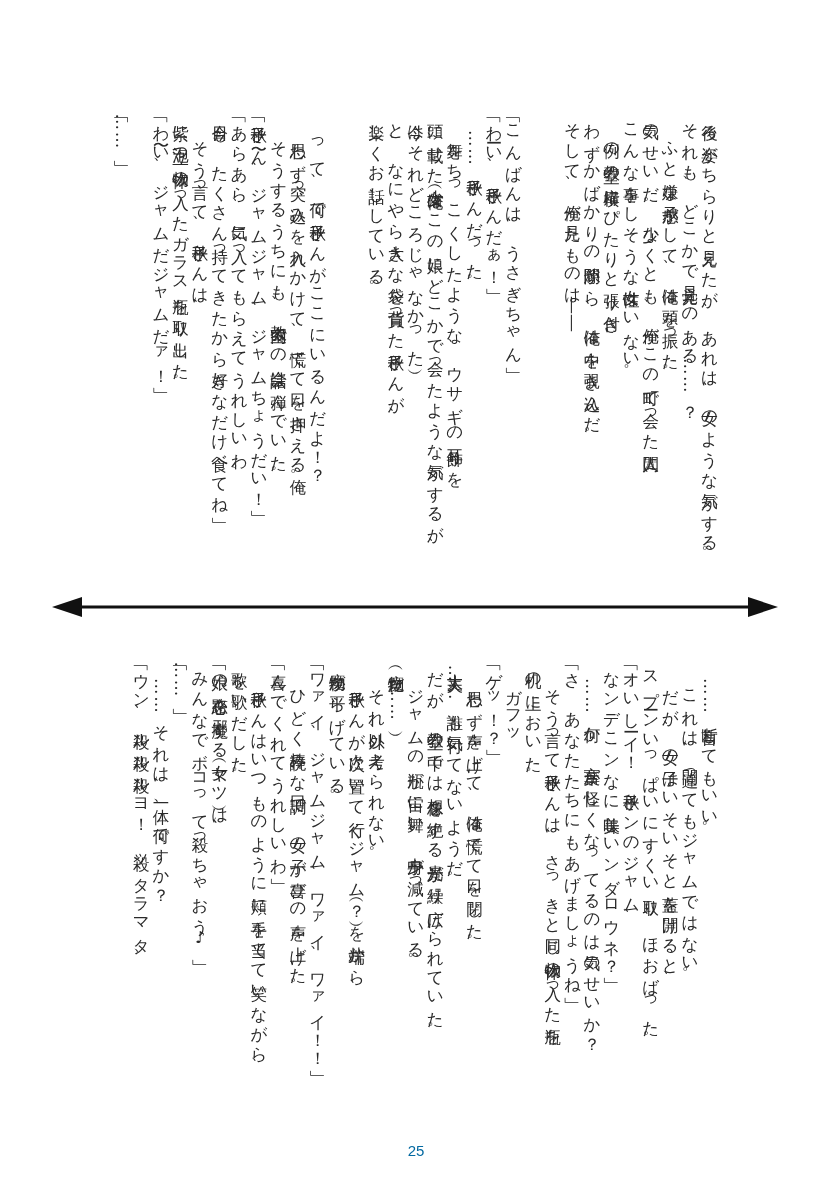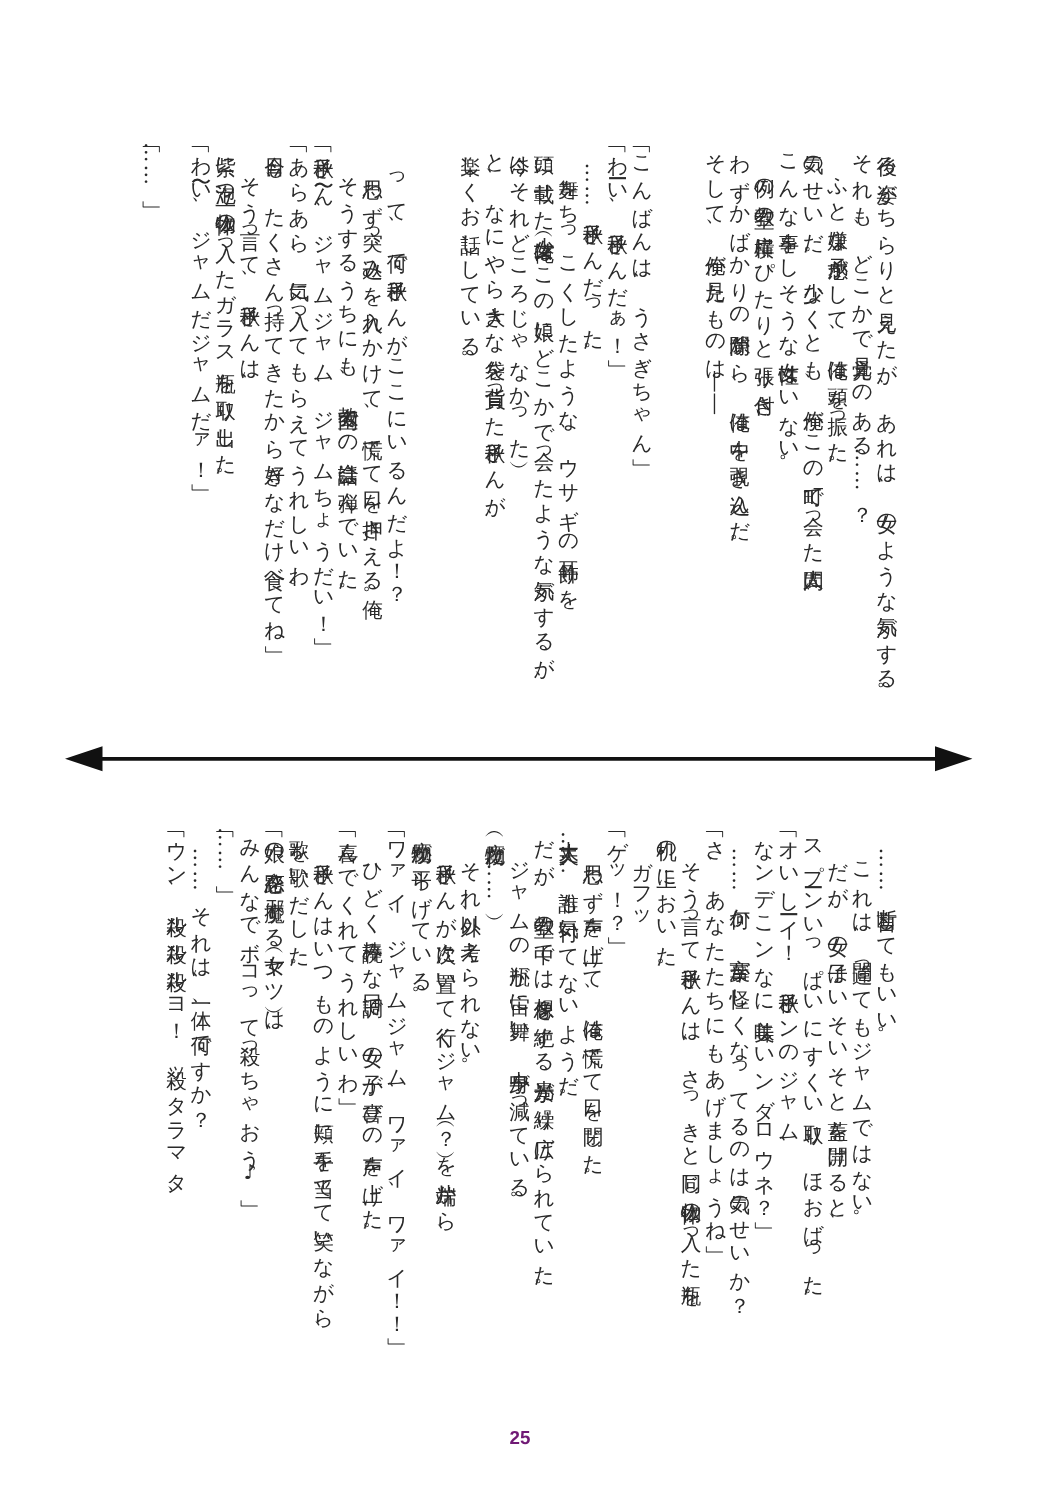--- a/index.html
+++ b/index.html
@@ -21,21 +21,21 @@
   #top-block { right: 120px; top: 112px; height: 460px; }
   #bottom-block { right: 120px; top: 660px; height: 440px; }
   .arrow {
     position: absolute; left: 52px; top: 596px; width: 726px; height: 22px;
   }
   .arrow svg { width: 100%; height: 100%; display: block; }
   .page-num {
     position: absolute; left: 396px; top: 1142px; width: 40px;
     text-align: center;
     font-family: "Liberation Sans", "DejaVu Sans", sans-serif;
-    font-size: 15px; color: #701a75; font-weight: bold;
+    font-size: 15px; color: #0369a1;
   }
 </style>
 </head>
 <body>
 
 <div class="block" id="top-block"><p>後ろ姿がちらりと見えたが、あれは、女のような気がする。</p><p>それも、どこかで見覚えのある……？</p><p>　ふと嫌な予感がして、俺は頭を振った。</p><p>気のせいだ。少なくとも、俺がこの町で会った人間に、</p><p>こんな事をしそうな女性はいない。</p><p>　例の教室の扉横にぴたりと張り付き、</p><p>わずかばかりの隙間から、俺は中を覗き込んだ。</p><p>そして、俺が見たものは――</p><p>　</p><p>　</p><p>「こんばんは、うさぎちゃん」</p><p>「わーい、秋子さんだぁ！」</p><p>　……秋子さんだった。</p><p>　舞をちっこくしたような、ウサギの耳飾りを</p><p>頭に載せた少女（俺はこの娘にどこかで会ったような気がするが、</p><p>今はそれどころじゃなかった）</p><p>と、なにやら大きな袋を背負った秋子さんが、</p><p>楽しくお話ししている。</p><p>　</p><p>　</p><p>　って、何で秋子さんがここにいるんだよ！？</p><p>　思わず突っ込みを入れかけて、慌てて口を押さえる俺。</p><p>　そうするうちにも、教室内での会話は弾んでいた。</p><p>「秋子さ〜ん、ジャムジャム、ジャムちょうだい！」</p><p>「あらあら、気に入ってもらえてうれしいわ。</p><p>今日も、たくさん持ってきたから好きなだけ食べてね」</p><p>　そう言って、秋子さんは、</p><p>紫に泡立つ物体の入ったガラス瓶を取り出した。</p><p>「わ〜い、ジャムだジャムだァ！」</p><p>　</p><p>「……」</p></div>
 
 <div class="arrow">
   <svg viewBox="0 0 726 22" preserveAspectRatio="none">
     <line x1="26" y1="11" x2="700" y2="11" stroke="#111" stroke-width="3"></line>

